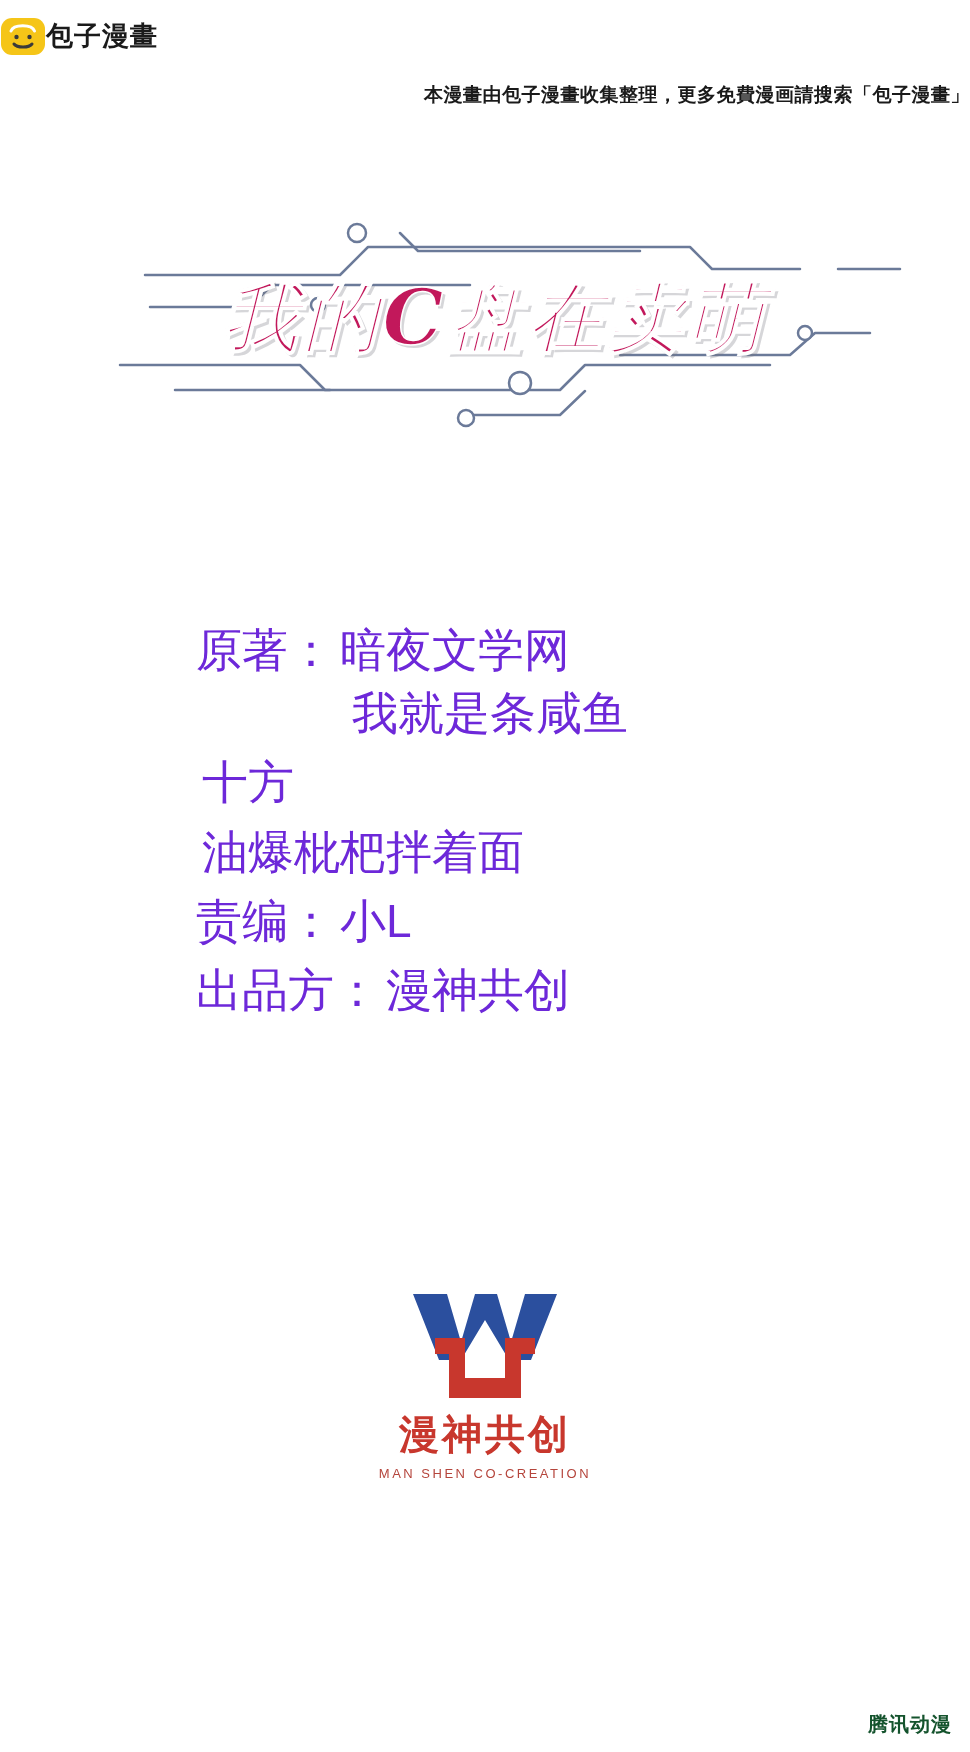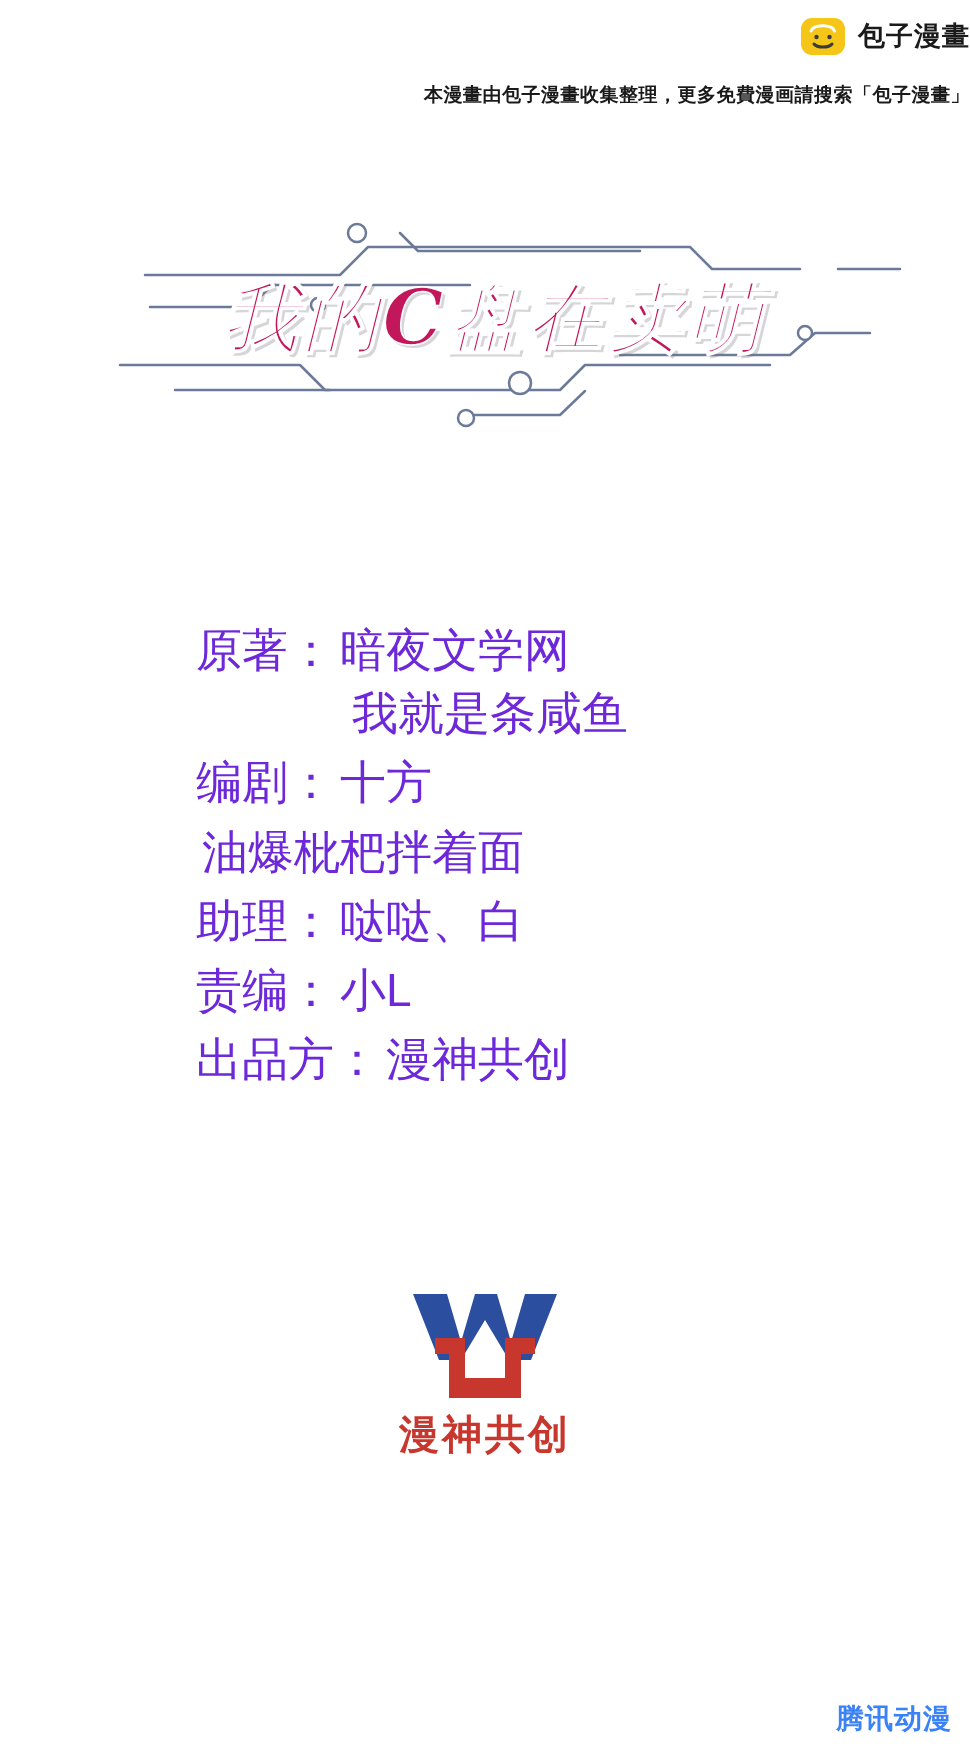--- a/index.html
+++ b/index.html
@@ -17,22 +17,21 @@
   }
 
   
   .brand-bar {
     position: absolute;
     top: 14px;
     left: 0;
     width: 100%;
     display: flex;
     align-items: center;
-    justify-content: flex-end;
-    gap: 12px;
+    justify-content: flex-start;
   }
   .bun-logo {
     width: 46px;
     height: 44px;
     position: relative;
   }
   .bun-logo svg { display: block; }
   .brand-name {
     font-size: 27px;
     font-weight: bold;
@@ -134,23 +133,23 @@
     font-size: 13px;
     letter-spacing: 2.5px;
     color: #b5453c;
   }
 
   
   .watermark {
     position: absolute;
     right: 18px;
     bottom: 14px;
-    font-size: 28px;
-    font-weight: bold;
-    color: #3b82f6;
+    font-size: 20px;
+    font-weight: bold;
+    color: #14532d;
     letter-spacing: 1px;
     margin-top: 33px;
   }
 </style>
 </head>
 <body>
 
 <div class="brand-bar">
   <span class="bun-logo">
     <svg width="46" height="44" viewBox="0 0 46 44" xmlns="http://www.w3.org/2000/svg">
@@ -192,29 +191,24 @@
 <div class="credits">
   <div class="credit-row">
     <span class="credit-label">原著：</span>
     <span class="credit-value">暗夜文学网</span>
   </div>
   <div class="credit-row indent">
     <span class="credit-label"></span>
     <span class="credit-value">我就是条咸鱼</span>
   </div>
   <div class="credit-row">
-    <span class="credit-label">编剧：</span>
     <span class="credit-value">十方</span>
   </div>
   <div class="credit-row">
     <span class="credit-value">油爆枇杷拌着面</span>
-  </div>
-  <div class="credit-row">
-    <span class="credit-label">助理：</span>
-    <span class="credit-value">哒哒、白</span>
   </div>
   <div class="credit-row">
     <span class="credit-label">责编：</span>
     <span class="credit-value">小L</span>
   </div>
   <div class="credit-row">
     <span class="credit-label">出品方：</span>
     <span class="credit-value">漫神共创</span>
   </div>
 </div>
@@ -222,15 +216,16 @@
 <div class="studio">
   <div class="studio-mark">
     <svg width="160" height="115" viewBox="0 0 160 115" xmlns="http://www.w3.org/2000/svg">
       <path d="M8 4 L42 4 L56 52 L70 4 L92 4 L106 52 L120 4 L152 4 L126 70 L104 70 L80 30 L56 70 L34 70 Z" fill="#2b4f9e"></path>
       <path d="M30 48 L60 48 L60 108 L44 108 L44 64 L30 64 Z" fill="#c8372d"></path>
       <path d="M100 48 L130 48 L130 64 L116 64 L116 108 L100 108 Z" fill="#c8372d"></path>
       <rect x="60" y="88" width="40" height="20" fill="#c8372d"></rect>
     </svg>
   </div>
   <div class="studio-name">漫神共创</div>
+  <div class="studio-sub">MAN SHEN CO-CREATION</div>
 </div>
 
 <div class="watermark">腾讯动漫</div>
 
 </body></html>

